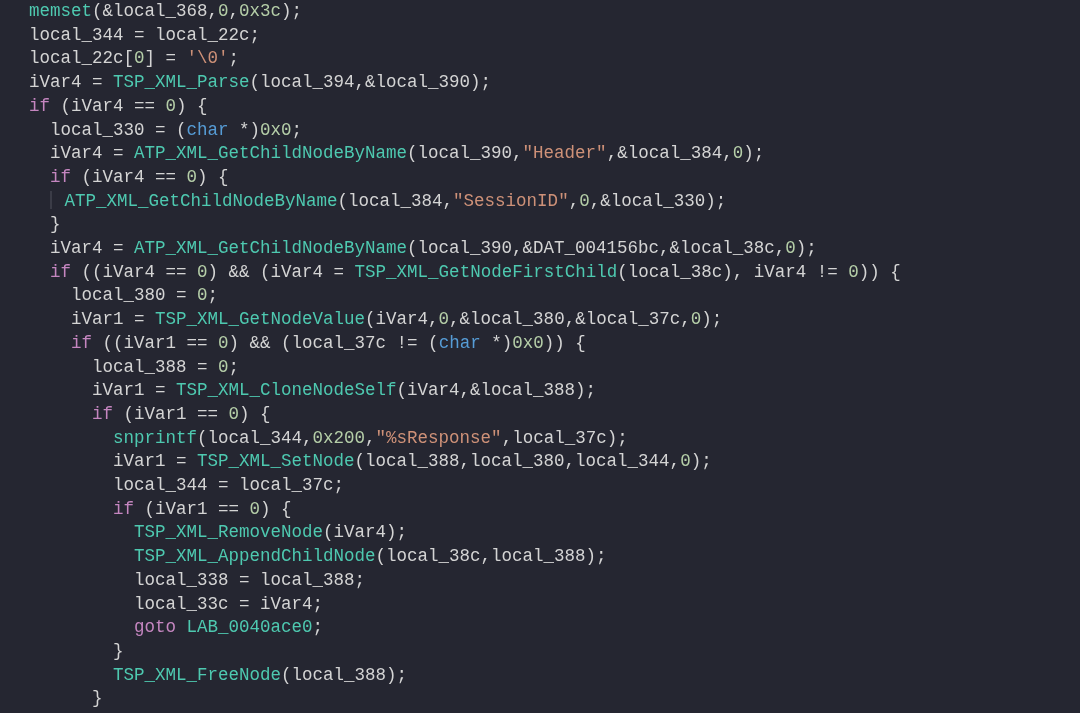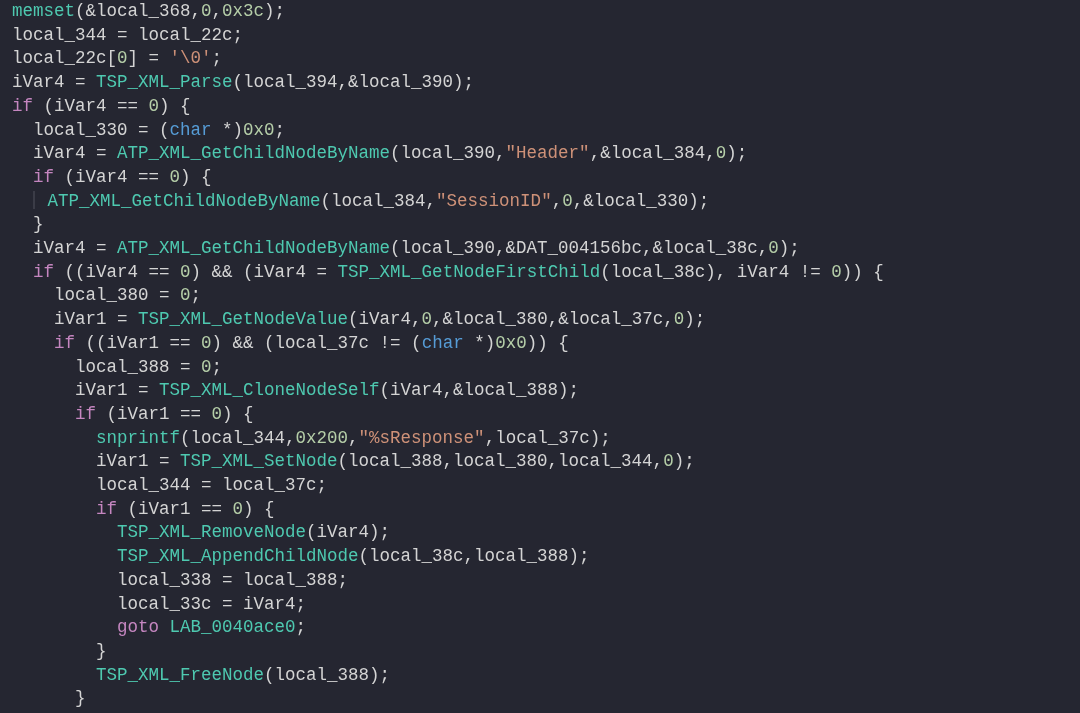--- a/index.html
+++ b/index.html
@@ -1,16 +1,16 @@
 <!DOCTYPE html>
 <html><head>
 <meta charset="utf-8">
 <style>
 html,body{margin:0;padding:0;background:#252631;width:1080px;height:713px;overflow:hidden}
-pre.code{margin:0;padding:0 0 0 12px;font-family:Consolas,"Courier New",monospace;font-size:17.5px;line-height:23.7px;white-space:pre;color:#d4d4d4}
+pre.code{margin:0;padding:0 0 0 29px;font-family:Consolas,"Courier New",monospace;font-size:17.5px;line-height:23.7px;white-space:pre;color:#d4d4d4}
 .t-fn{color:#4ec9b0}
 .t-num{color:#b5cea8}
 .t-kw{color:#c586c0}
 .t-ty{color:#569cd6}
 .t-str{color:#ce9178}
 .t-id{color:#d4d4d4}
 .t-op{color:#d4d4d4}
 .gut{display:inline-block;width:2px;height:18px;background:#3b3c47;vertical-align:-3px;margin-right:2px}
 </style>
 </head>

